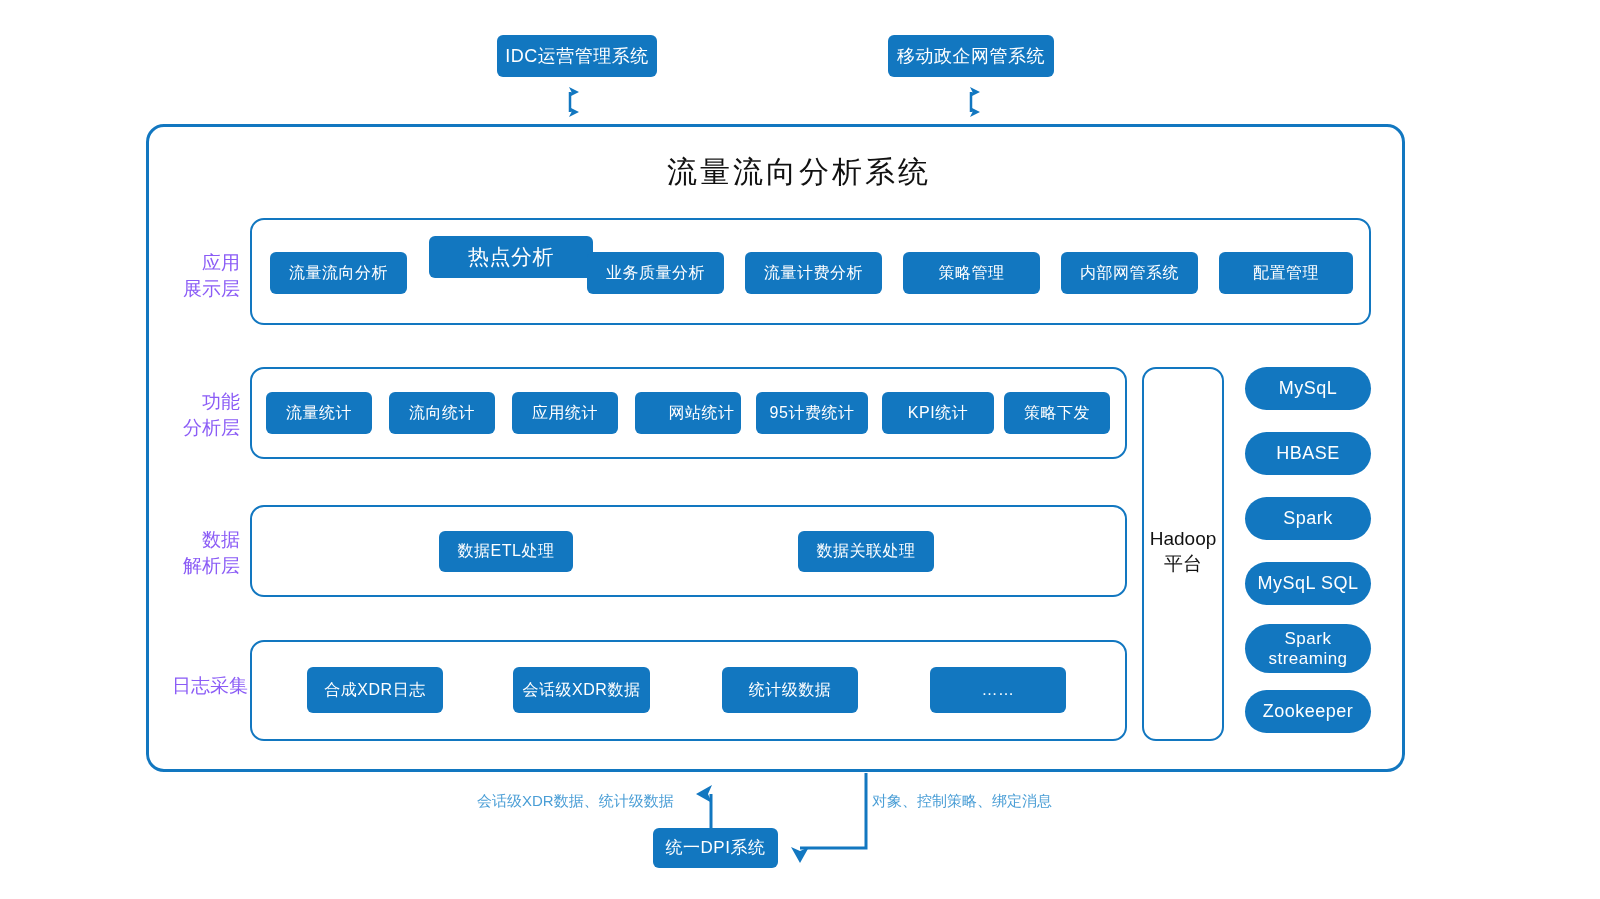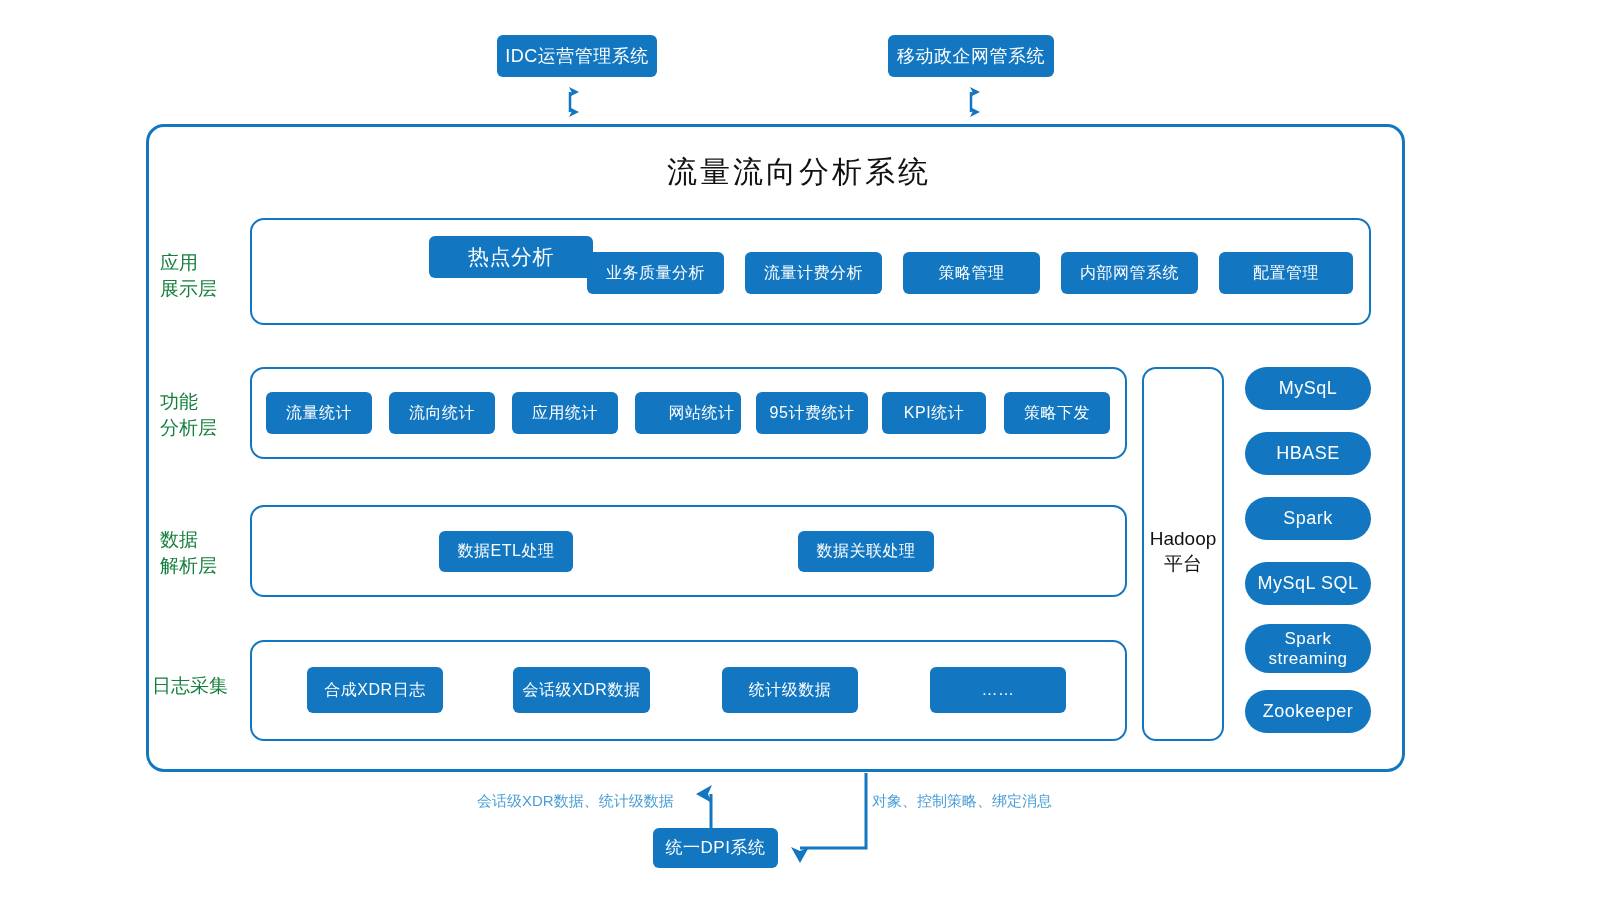--- a/index.html
+++ b/index.html
@@ -40,24 +40,24 @@
   .outline-box {
     position: absolute;
     border: 2px solid #1277c0;
     border-radius: 14px;
     box-sizing: border-box;
     background: transparent;
   }
 
   .layer-label {
     position: absolute;
-    color: #15803d;
+    color: #8b5cf6;
     font-size: 19px;
     line-height: 1.35;
-    text-align: left;
+    text-align: right;
     white-space: pre-line;
   }
 
   
   .ext-sys {
     font-size: 18px;
     height: 42px;
   }
 
   
@@ -112,20 +112,23 @@
     <span>移动政企网管系统</span>
   </div>
 
   <div id="main-container"></div>
   <div id="system-title">流量流向分析系统</div>
 
   <div class="layer-label" style="left:160px; top:250px; width:80px;">应用
 展示层</div>
   <div class="outline-box" style="left:250px; top:218px; width:1121px; height:107px;"></div>
 
+  <div class="pill" style="left:270px; top:252px; width:137px; height:42px; font-size:16px;">
+    <span>流量流向分析</span>
+  </div>
   <div class="pill" style="left:429px; top:236px; width:164px; height:42px; font-size:21px;">
     <span>热点分析</span>
   </div>
   <div class="pill" style="left:587px; top:252px; width:137px; height:42px; font-size:16px;">
     <span>业务质量分析</span>
   </div>
   <div class="pill" style="left:903px; top:252px; width:137px; height:42px; font-size:16px;">
     <span>策略管理</span>
   </div>
   <div class="pill" style="left:745px; top:252px; width:137px; height:42px; font-size:16px;">
@@ -150,21 +153,21 @@
   </div>
   <div class="pill" style="left:512px; top:392px; width:106px; height:42px; font-size:16px;">
     <span>应用统计</span>
   </div>
   <div class="pill" style="left:635px; top:392px; width:106px; height:42px; font-size:16px;padding-left:27px;">
     <span>网站统计</span>
   </div>
   <div class="pill" style="left:756px; top:392px; width:112px; height:42px; font-size:16px;">
     <span>95计费统计</span>
   </div>
-  <div class="pill" style="left:882px; top:392px; width:104px; height:42px; font-size:16px;">
+  <div class="pill" style="left:882px; top:392px; width:112px; height:42px; font-size:16px;">
     <span>KPI统计</span>
   </div>
   <div class="pill" style="left:1004px; top:392px; width:106px; height:42px; font-size:16px;">
     <span>策略下发</span>
   </div>
 
   <div class="layer-label" style="left:160px; top:527px; width:80px;">数据
 解析层</div>
   <div class="outline-box" style="left:250px; top:505px; width:877px; height:92px;"></div>
 

